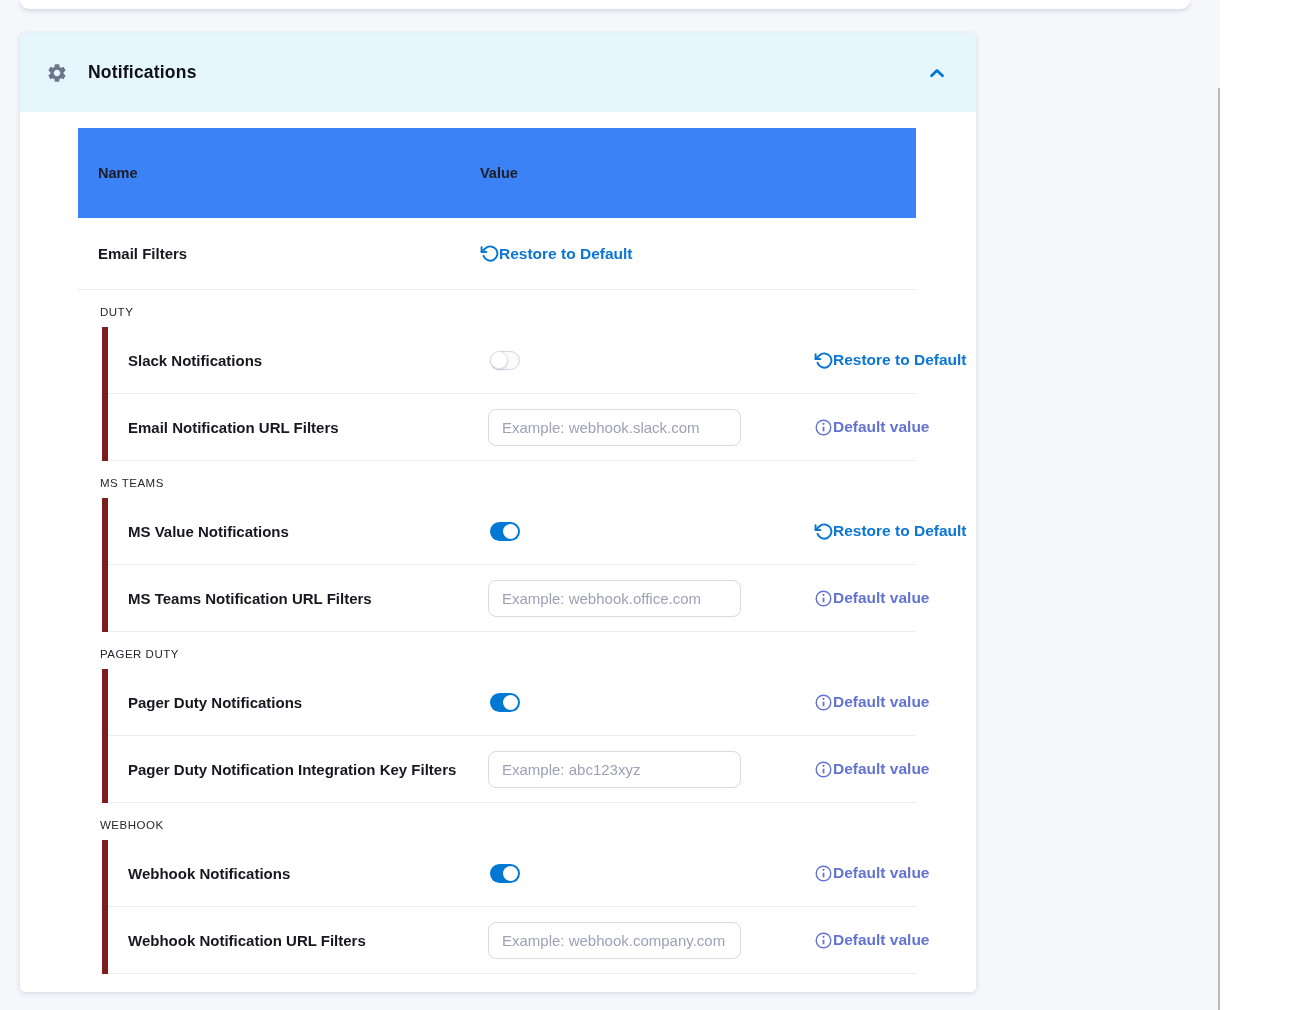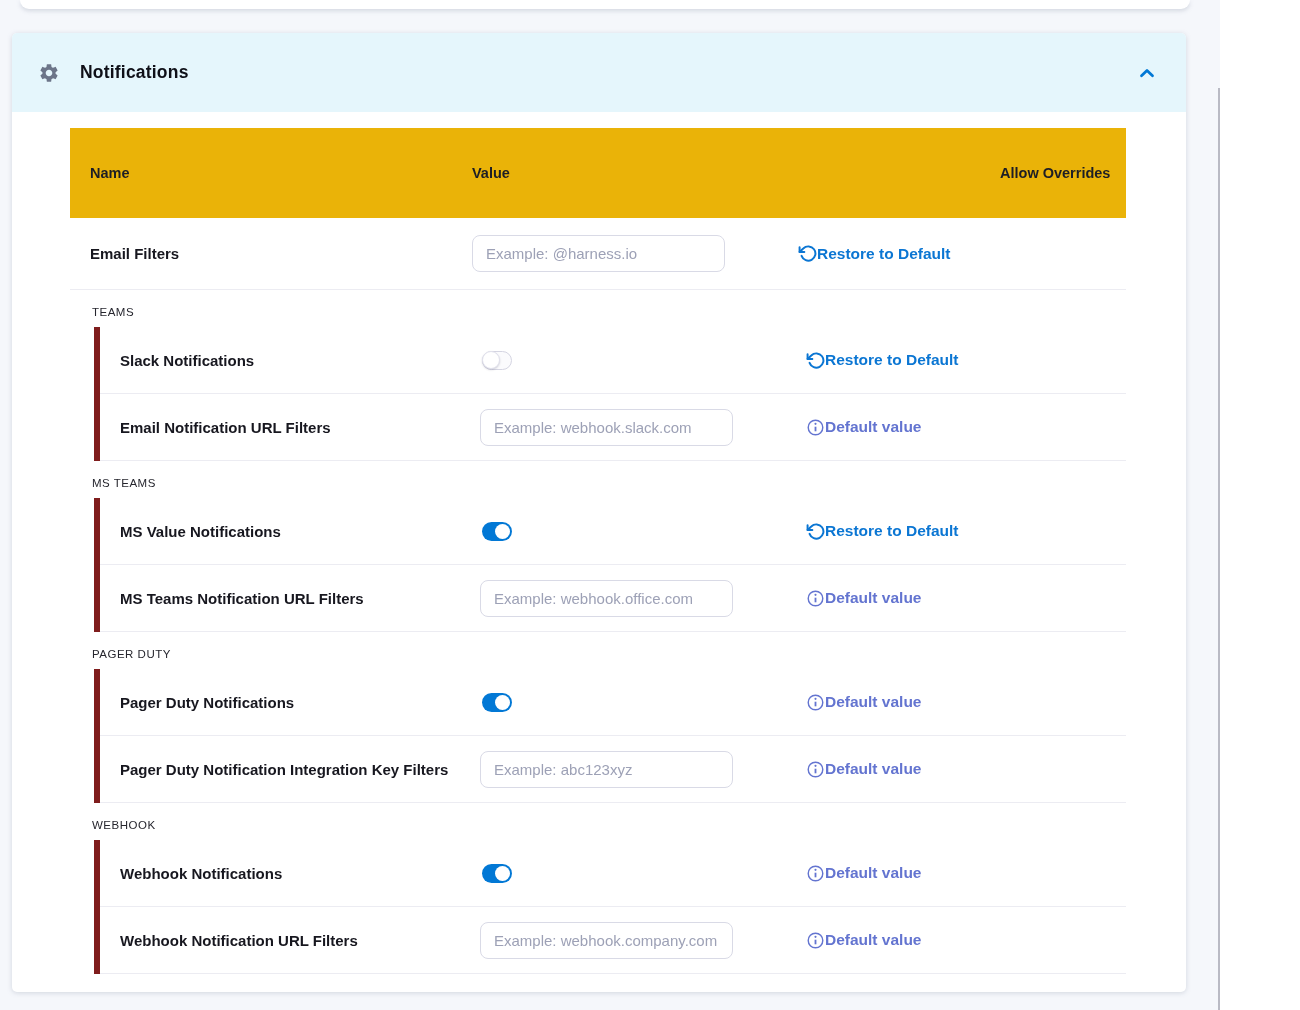--- a/index.html
+++ b/index.html
@@ -18,21 +18,21 @@
     background:#ffffff; border-radius:0 0 10px 10px;
     box-shadow:0 2px 4px rgba(130,140,160,.28);
   }
 
   
   .right-rail { position:absolute; left:1220px; top:0; width:80px; height:1010px; background:#ffffff; }
   .right-rail-line { position:absolute; left:1218px; top:88px; width:2px; height:922px; background:#b9bac4; }
 
   
   .card {
-    position:absolute; left:12px; top:33px; width:1174px; height:959px;
+    position:absolute; left:20px; top:33px; width:956px; height:959px;
     background:#ffffff; border-radius:5px;
     box-shadow:0 1px 5px rgba(130,140,160,.30);
     overflow:hidden;
   }
 
   .panel-header {
     height:79px; background:#e5f6fc;
     display:flex; align-items:center; padding:0 26px;
   }
   .gear-icon { width:22px; height:22px; flex:0 0 auto; }
@@ -43,21 +43,21 @@
   .collapse-btn {
     margin-left:auto; background:none; border:none; cursor:pointer;
     width:26px; height:26px; display:flex; align-items:center; justify-content:center;
   }
   .collapse-btn svg { width:22px; height:22px; }
 
   .table { margin:16px 60px 0 58px; }
 
   .thead {
     display:grid; grid-template-columns:402px 528px 126px;
-    align-items:center; background:#eab308; height:90px;
+    align-items:center; background:#3b82f6; height:90px;
   }
   .th { font-size:14.5px; font-weight:600; color:#1d1e25; line-height:25px; }
   .th-name { padding-left:20px; }
 
   .group-label {
     padding:16px 0 9px 22px;
     font-size:11.5px; font-weight:500; color:#26262e; letter-spacing:.5px;
   }
   .group-rows { margin-left:24px; border-left:6px solid #7f1d1d; }
   .group-rows.ungrouped { margin-left:0; border-left:none; }
@@ -126,40 +126,36 @@
       <div class="th th-name">Name</div>
       <div class="th">Value</div>
       <div class="th">Allow Overrides</div>
     </div>
     <div id="groups-root">
   <section>
 
     <div class="group-rows ungrouped">
   <div class="row">
     <div class="name-cell">Email Filters</div>
-    <div class="value-cell">
-      <input type="text" class="text-input" placeholder="Example: @harness.io" style="">
-      
-    </div>
     <div class="action-cell">
       <a class="action restore">
         <svg viewBox="0 0 24 24" fill="none" stroke="currentColor" stroke-width="2.5" stroke-linecap="round" stroke-linejoin="round">
           <polyline points="2 4 2 10 8 10"></polyline>
           <path d="M4.51 15a9 9 0 1 0 2.13-9.36L2 10"></path>
         </svg>
         <span>Restore to Default</span>
       </a>
 
     </div>
   </div>
 </div>
   </section>
 
   <section>
-    <div class="group-label">TEAMS</div>
+    <div class="group-label">DUTY</div>
     <div class="group-rows">
   <div class="row">
     <div class="name-cell">Slack Notifications</div>
     <div class="value-cell">
 
       <button class="toggle off">
         <span class="knob"></span>
       </button>
     </div>
     <div class="action-cell">

